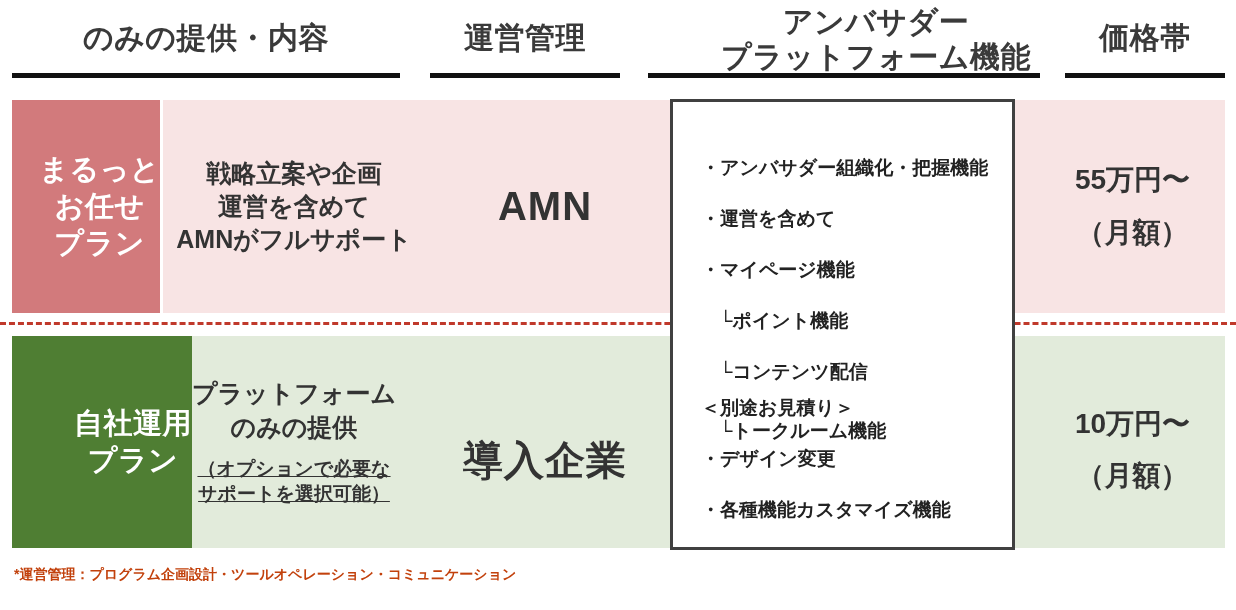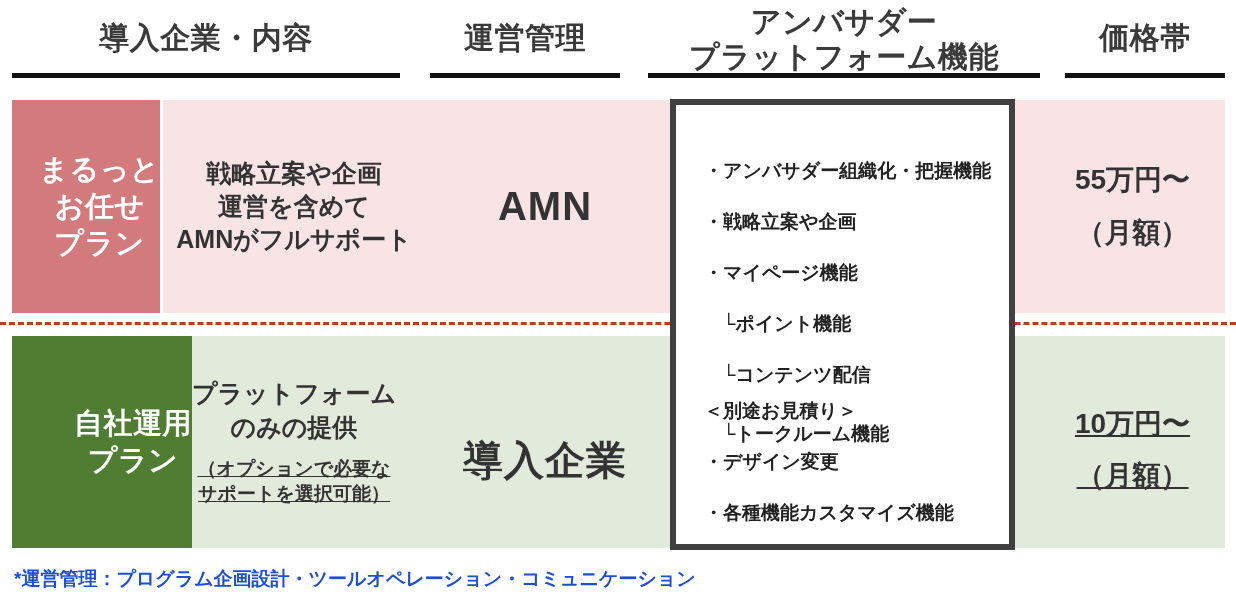--- a/index.html
+++ b/index.html
@@ -117,21 +117,21 @@
   
   .row-divider {
     position: absolute;
     border-top: 3px dashed #c0392b;
   }
 
   
   .feature-box {
     position: absolute;
     background: #ffffff;
-    border: 6px solid #404040;
+    border: 3px solid #404040;
     box-sizing: border-box;
     z-index: 5;
     padding-left: 31px;
   }
   .feature-list {
     position: absolute;
     left: 28px;
     top: 0;
     right: 10px;
   }
@@ -142,43 +142,43 @@
     line-height: 1.0;
     white-space: nowrap;
   }
   .feature-item.sub {
     padding-left: 18px;
   }
 
   
   .footnote {
     position: absolute;
-    font-size: 19px;
-    font-weight: bold;
-    color: #1d4ed8;
+    font-size: 14px;
+    font-weight: bold;
+    color: #c2410c;
     white-space: nowrap;
     letter-spacing: 0px;
   }
 </style>
 </head>
 <body>
 
 <div class="page">
 
   <div class="header-cell" style="left:12px; top:20px; width:388px;">
-    <span class="header-title">導入企業・内容</span>
+    <span class="header-title">のみの提供・内容</span>
   </div>
   <div class="header-rule" style="left:12px; top:73px; width:388px;"></div>
 
   <div class="header-cell" style="left:430px; top:20px; width:190px;">
     <span class="header-title">運営管理</span>
   </div>
   <div class="header-rule" style="left:430px; top:73px; width:190px;"></div>
 
-  <div class="header-cell" style="left:648px; top:4px; width:392px;">
+  <div class="header-cell" style="left:680px; top:4px; width:392px;">
     <span class="header-title">アンバサダー</span>
     <span class="header-title">プラットフォーム機能</span>
   </div>
   <div class="header-rule" style="left:648px; top:73px; width:392px;"></div>
 
   <div class="header-cell" style="left:1065px; top:20px; width:160px;">
     <span class="header-title">価格帯</span>
   </div>
   <div class="header-rule" style="left:1065px; top:73px; width:160px;"></div>
 
@@ -221,30 +221,30 @@
       <div class="desc-main" style="white-space:pre-line;">プラットフォーム
 のみの提供</div>
       <div class="desc-sub" style="white-space:pre-line;text-decoration:underline;">（オプションで必要な
 サポートを選択可能）</div>
     </div>
 
     <div class="ops-cell" style="left:430px; top:354px; width:230px; height:212px;">
       <span>導入企業</span>
     </div>
 
-    <div class="price-cell" style="left:1040px; top:336px; width:185px; height:228px;text-decoration:underline;">
+    <div class="price-cell" style="left:1040px; top:336px; width:185px; height:228px;">
       <span>10万円〜</span>
       <span>（月額）</span>
     </div>
   </div>
 
   <div class="feature-box" style="left:670px; top:99px; width:345px; height:451px;">
     <div class="feature-list" style="top:56px;">
       <div class="feature-item" style="margin-bottom:32px;">・アンバサダー組織化・把握機能</div>
-      <div class="feature-item" style="margin-bottom:32px;">・戦略立案や企画</div>
+      <div class="feature-item" style="margin-bottom:32px;">・運営を含めて</div>
       <div class="feature-item" style="margin-bottom:32px;">・マイページ機能</div>
       <div class="feature-item sub" style="margin-bottom:32px;">└ポイント機能</div>
       <div class="feature-item sub" style="margin-bottom:40px;">└コンテンツ配信</div>
       <div class="feature-item sub">└トークルーム機能</div>
     </div>
 
     <div class="feature-list" style="top:296px;">
       <div class="feature-item" style="margin-bottom:32px;">＜別途お見積り＞</div>
       <div class="feature-item" style="margin-bottom:32px;">・デザイン変更</div>
       <div class="feature-item">・各種機能カスタマイズ機能</div>

